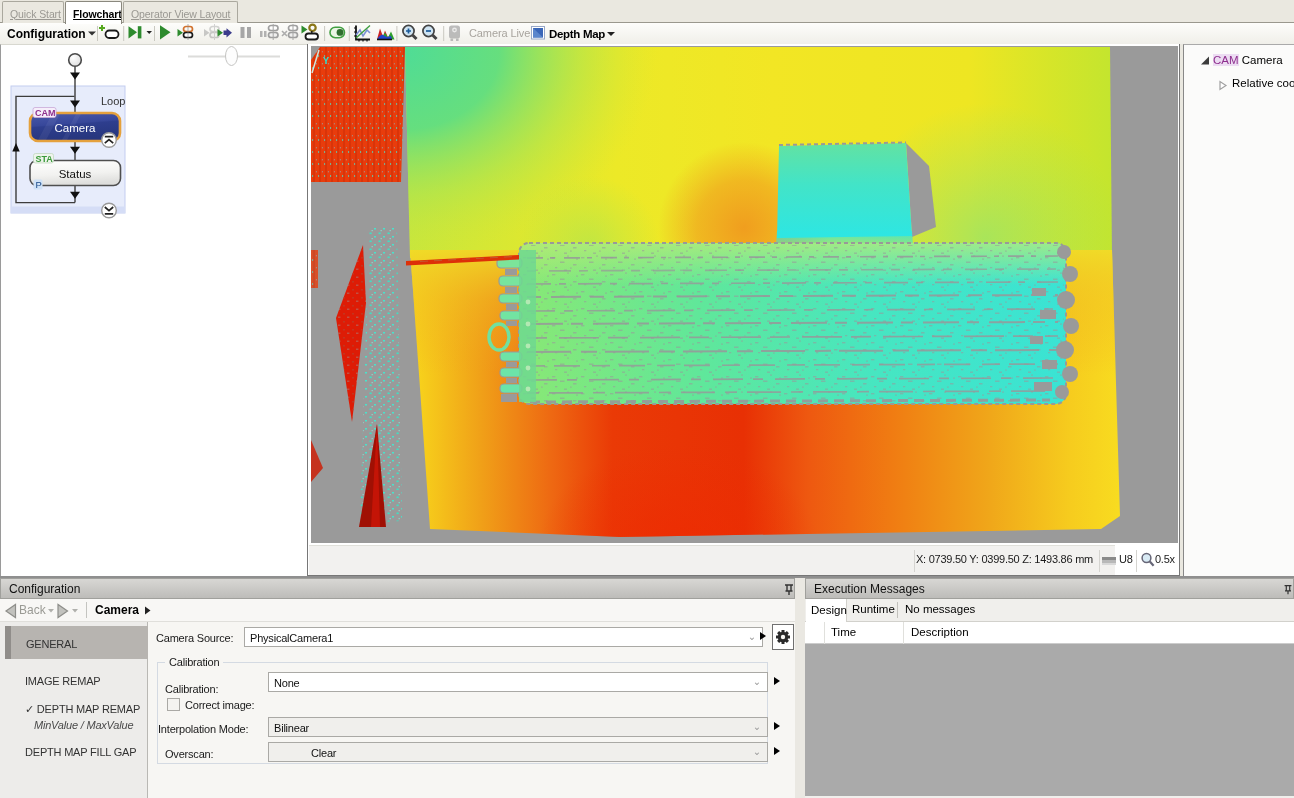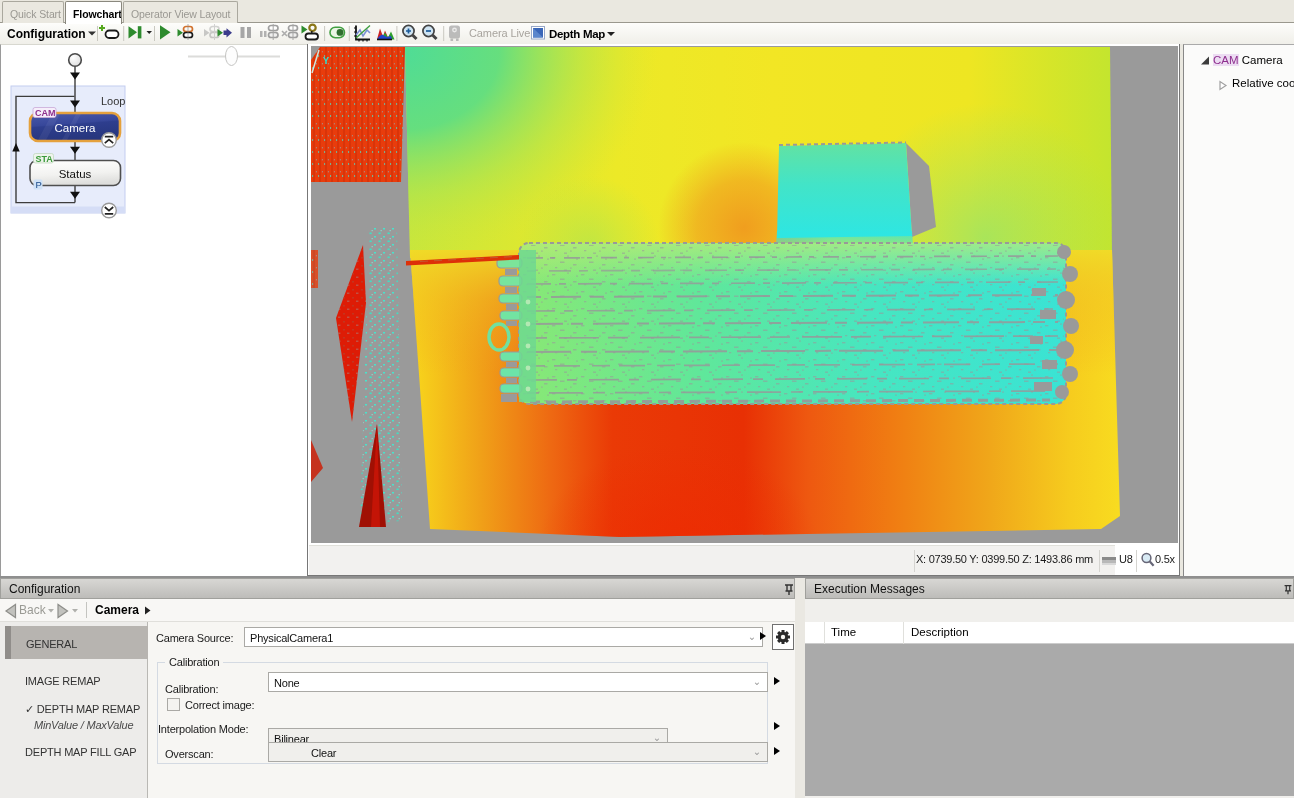--- a/index.html
+++ b/index.html
@@ -1,21 +1,21 @@
 <!DOCTYPE html>
 <html><head>
 <meta charset="utf-8">
 <style>
 * { margin:0; padding:0; box-sizing:border-box; }
 html,body { width:1294px; height:798px; overflow:hidden; font-family:"Liberation Sans",sans-serif; }
 body { background:#eae8e0; position:relative; }
 .abs { position:absolute; }
 
 #tabbar { left:0; top:0; width:1294px; height:23px; background:#eae8e0; border-bottom:1px solid #9a988e; }
-.tab { position:absolute; top:1px; height:22px; border:1px solid #aaa89e; border-bottom:none; border-radius:2px 2px 0 0; padding:5.5px 0 0 7px; font-size:10.5px; letter-spacing:-0.1px; color:#9a9892; background:#eae8e0; overflow:hidden; white-space:nowrap; }
+.tab { position:absolute; top:1px; height:22px; border:1px solid #aaa89e; border-bottom:none; border-radius:2px 2px 0 0; padding:5.5px 0 0 7px; font-size:10.5px; letter-spacing:-0.1px; color:#9a9892; background:#eae8e0; overflow:hidden; white-space:nowrap;text-decoration:underline; }
 .tab.sel { background:#fff; color:#000; font-weight:bold; height:23px; z-index:3; border-color:#8a887e; }
 
 #toolbar { left:0; top:23px; width:1294px; height:21px; background:linear-gradient(#fdfdfb,#f0efe9); z-index:2; }
 .tbtxt { position:absolute; font-size:12px; top:4px; }
 
 #flowpanel { left:0; top:44px; width:307px; height:534px; background:#fff; border-left:1px solid #9a9a9a; border-top:1px solid #d8d8d0; }
 #viewport { left:307px; top:43px; width:873px; height:533px; background:#fff; border:1px solid #777; }
 #rightpanel { left:1183px; top:44px; width:111px; height:534px; background:#fbfbfa; border-left:1px solid #888; border-top:1px solid #aaa; }
 #statusbar { position:absolute; left:1px; top:501px; width:806px; height:30px; background:#f2f1ef; border-top:1px solid #e0e0da; font-size:11px; letter-spacing:-0.25px; color:#1a1a1a; }
 .ssep { position:absolute; top:4px; width:1px; height:22px; background:#d5d4d0; }
@@ -479,30 +479,36 @@
     </div>
     <fieldset style="position:absolute; left:9px; top:34px; width:611px; height:108px; border:1px solid #d4dae2; font-size:11px; letter-spacing:-0.2px; color:#1a1a1a; padding:0;">
       <legend style="margin-left:7px; padding:0 4px;">Calibration</legend>
     </fieldset>
     <label class="flbl" style="left:17px; top:61px;">Calibration:</label>
     <div class="combo" style="left:120px; top:50px; width:500px;">None<span class="car">⌄</span></div>
     <div class="parrow" style="left:626px; top:55px;"></div>
     <div style="position:absolute; left:19px; top:76px; width:13px; height:13px; background:#f4f3f0; border:1px solid #aaa9a5;"></div>
     <label class="flbl" style="left:37px; top:77px;">Correct image:</label>
     <label class="flbl" style="left:10px; top:101px;">Interpolation Mode:</label>
-    <div class="combo gray" style="left:120px; top:106px; width:400px;">Bilinear<span class="car">⌄</span></div>
+    <div class="combo gray" style="left:120px; top:95px; width:500px;">Bilinear<span class="car">⌄</span></div>
     <div class="parrow" style="left:626px; top:100px;"></div>
     <label class="flbl" style="left:17px; top:126px;">Overscan:</label>
     <div class="combo gray" style="left:120px; top:120px; width:500px;padding-left:42px;">Clear<span class="car">⌄</span></div>
     <div class="parrow" style="left:626px; top:125px;"></div>
   </div>
 </div>
 <div id="gap" class="abs"></div>
 <div id="exec" class="abs">
   <div id="exectitle" class="abs">Execution Messages</div>
+  <div style="position:absolute; left:0; top:21px; width:489px; height:23px; background:#f0efec; border-bottom:1px solid #d2d1cc; font-size:11.5px;">
+    <div style="position:absolute; left:1px; top:0; width:41px; height:23px; background:#fff; border-right:1px solid #d2d1cc; padding:5px 0 0 5px;">Design</div>
+    <span style="position:absolute; left:47px; top:4px;">Runtime</span>
+    <div style="position:absolute; left:92px; top:3px; width:1px; height:16px; background:#c2c1bc;"></div>
+    <span style="position:absolute; left:100px; top:4px;">No messages</span>
+  </div>
   <div style="position:absolute; left:0; top:44px; width:489px; height:22px; background:#fff; border-bottom:1px solid #ccc; font-size:11.5px;">
     <div style="position:absolute; left:19px; top:0; width:1px; height:22px; background:#e0e0dc;"></div>
     <div style="position:absolute; left:98px; top:0; width:1px; height:22px; background:#e0e0dc;"></div>
     <span style="position:absolute; left:26px; top:4px;">Time</span>
     <span style="position:absolute; left:106px; top:4px;">Description</span>
   </div>
   <div style="position:absolute; left:0; top:66px; width:489px; height:152px; background:#aaaaaa;"></div>
 </div>
 <svg class="abs" style="left:782px; top:583px;" width="14" height="14" viewBox="0 0 14 14">
   <path d="M3,2 h8 M5,2 v6 M9,2 v6 M3.5,8 h7 M7,8 v4" stroke="#333" stroke-width="1.4" fill="none"></path>

